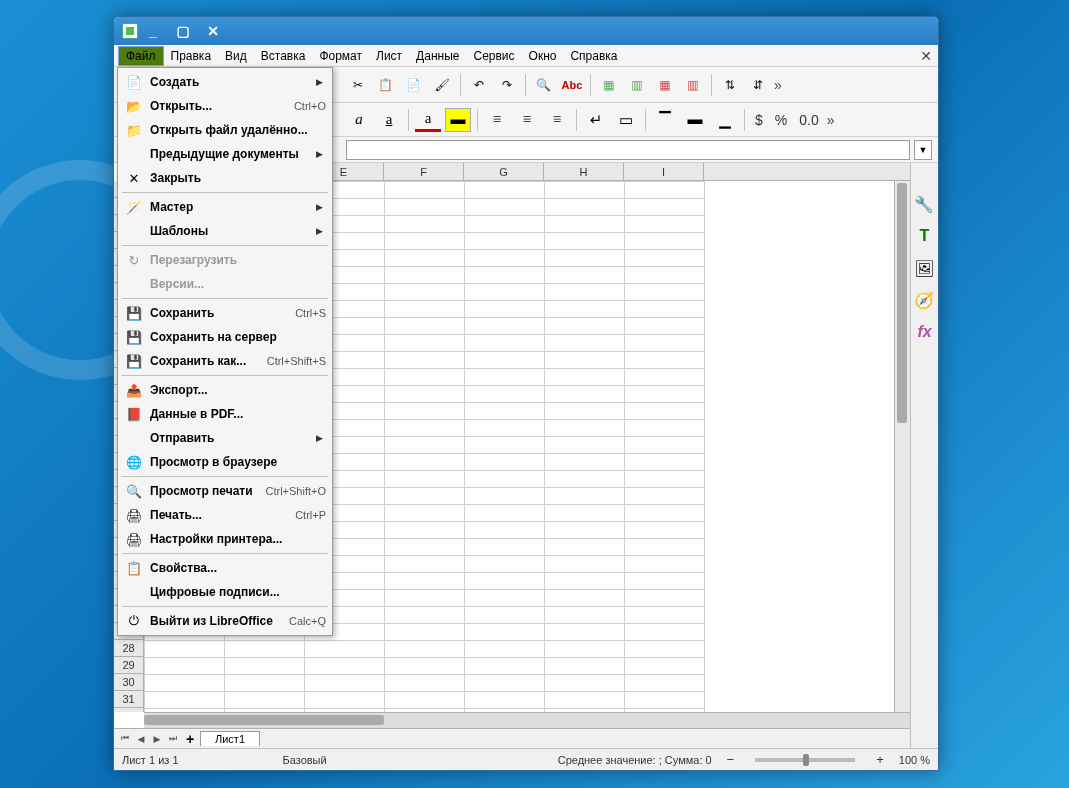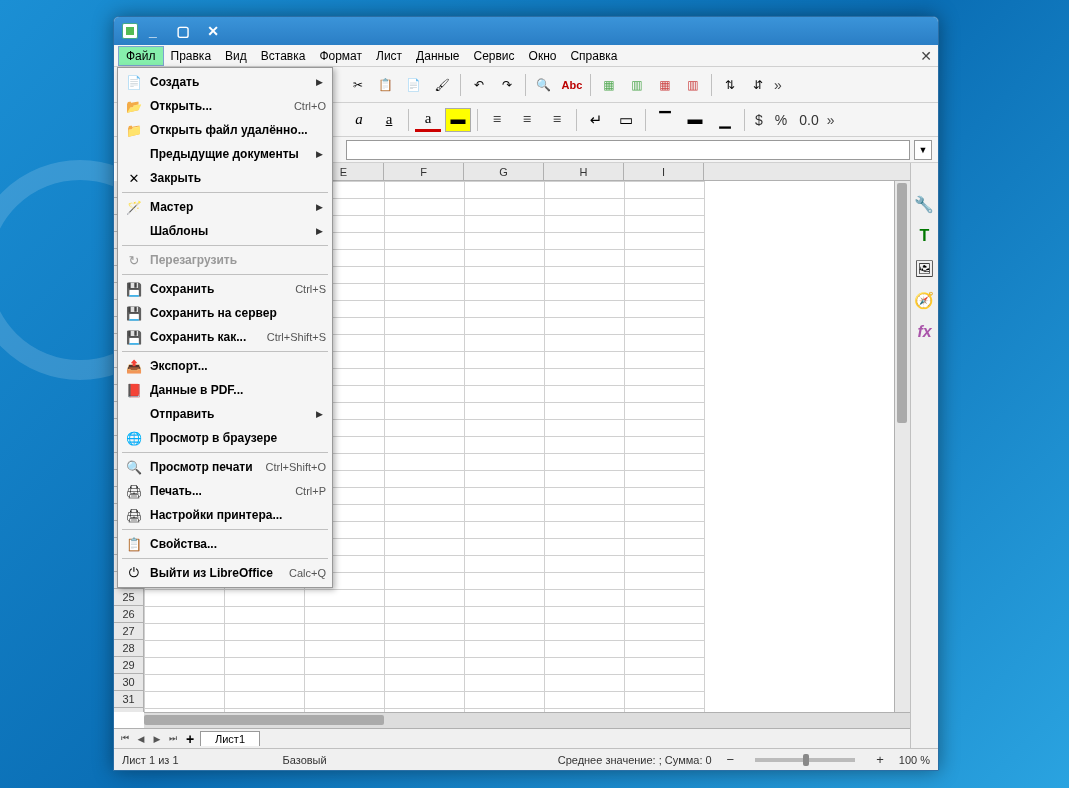--- a/index.html
+++ b/index.html
@@ -70,21 +70,21 @@
     display: flex;
     align-items: center;
     padding: 0 4px;
     position: relative;
   }
   .menubar .menu-item {
     padding: 2px 7px;
     cursor: pointer;
   }
   .menubar .menu-item.active {
-    background: #86efac;
+    background: #4d7c0f;
     border: 1px solid #7da2ce;
   }
   .menubar .close-doc {
     position: absolute;
     right: 6px;
     font-size: 14px;
     cursor: pointer;
     color: #444;
   }
   .toolbar {
@@ -393,20 +393,24 @@
         <div class="dd-item">
           <span class="dd-icon"></span>
           <span class="dd-label">Шаблоны</span>
           <span class="dd-arrow">▶</span>
         </div>
         <div class="dd-sep"></div>
         <div class="dd-item disabled">
           <span class="dd-icon">↻</span>
           <span class="dd-label">Перезагрузить</span>
         </div>
+        <div class="dd-item disabled">
+          <span class="dd-icon"></span>
+          <span class="dd-label">Версии...</span>
+        </div>
         <div class="dd-sep"></div>
         <div class="dd-item">
           <span class="dd-icon">💾</span>
           <span class="dd-label">Сохранить</span>
           <span class="dd-accel">Ctrl+S</span>
         </div>
         <div class="dd-item">
           <span class="dd-icon">💾</span>
           <span class="dd-label">Сохранить на сервер</span>
         </div>
@@ -445,20 +449,24 @@
           <span class="dd-accel">Ctrl+P</span>
         </div>
         <div class="dd-item">
           <span class="dd-icon">🖨</span>
           <span class="dd-label">Настройки принтера...</span>
         </div>
         <div class="dd-sep"></div>
         <div class="dd-item">
           <span class="dd-icon">📋</span>
           <span class="dd-label">Свойства...</span>
+        </div>
+        <div class="dd-item">
+          <span class="dd-icon"></span>
+          <span class="dd-label">Цифровые подписи...</span>
         </div>
         <div class="dd-sep"></div>
         <div class="dd-item">
           <span class="dd-icon">⏻</span>
           <span class="dd-label">Выйти из LibreOffice</span>
           <span class="dd-accel">Calc+Q</span>
         </div>
       </div>
   </div>
 

